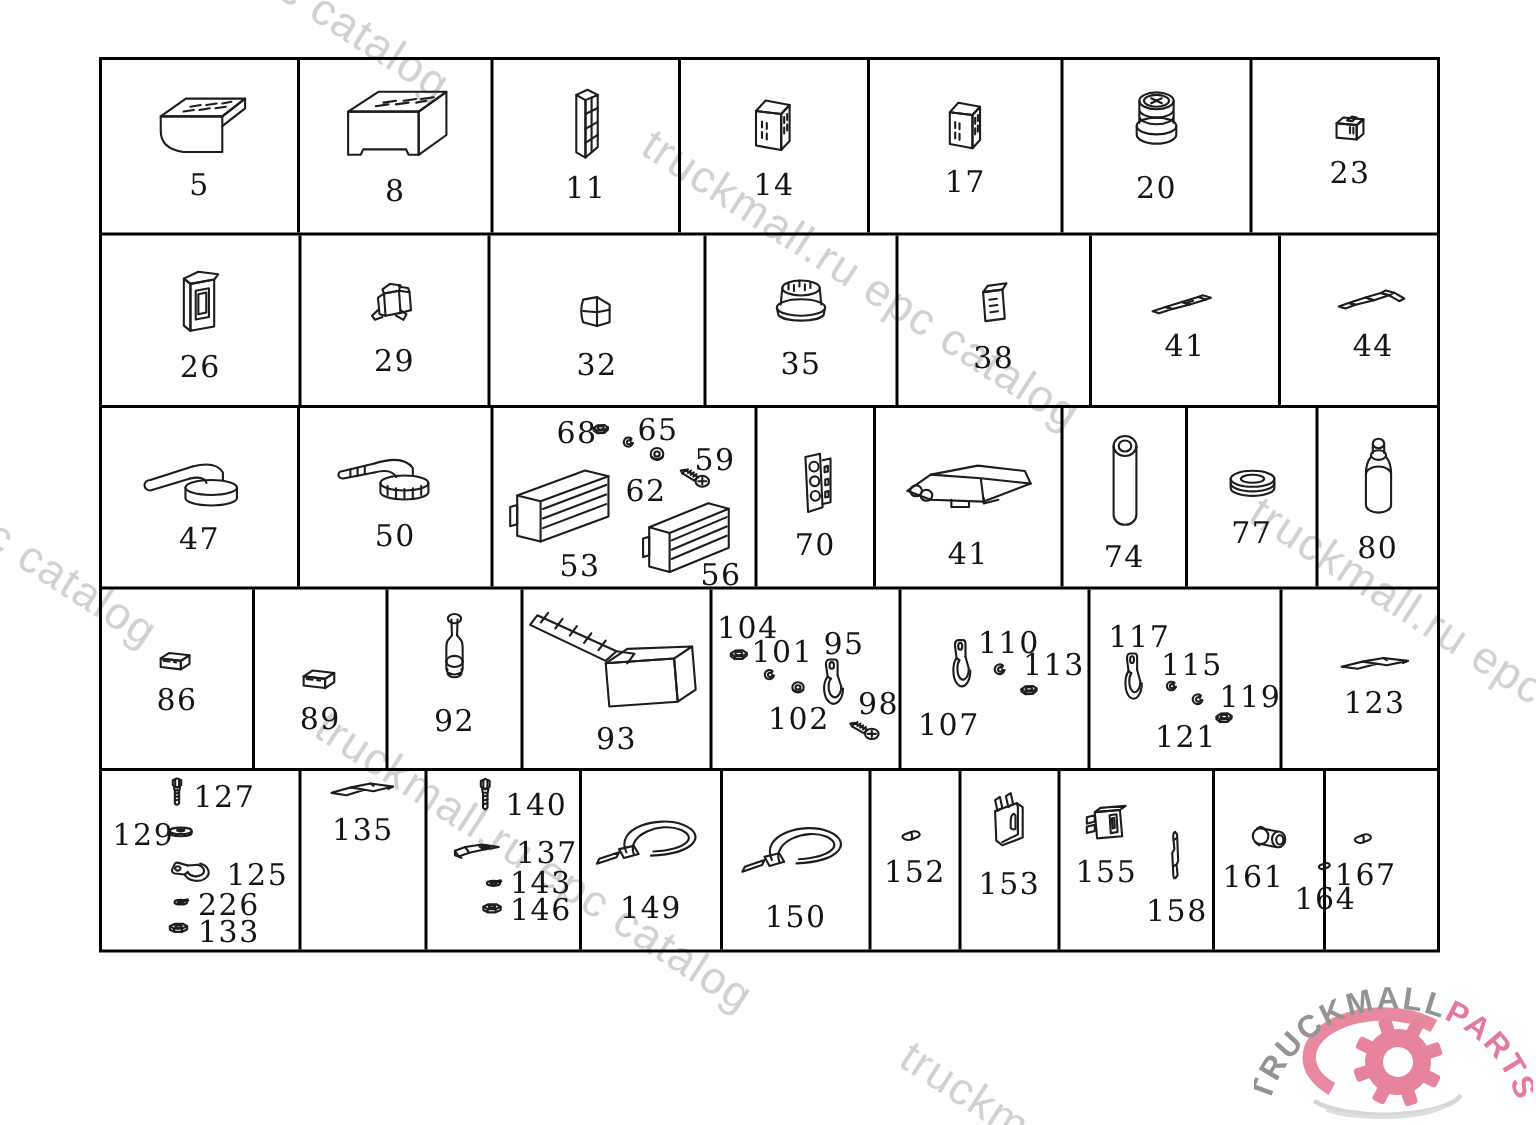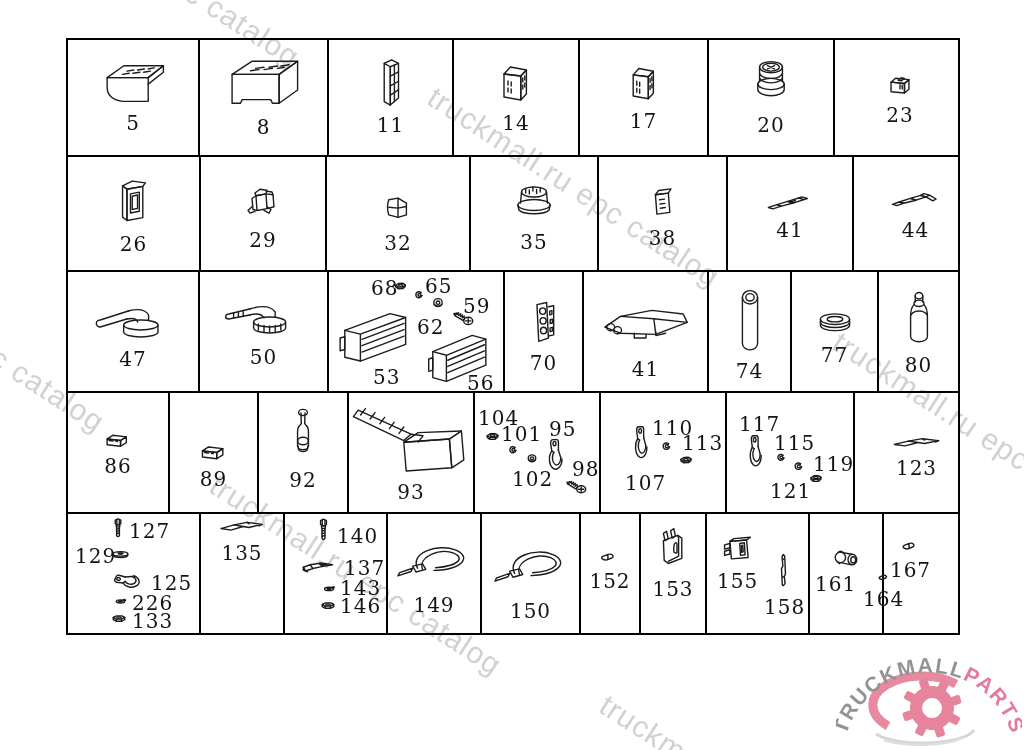--- a/index.html
+++ b/index.html
@@ -505,21 +505,21 @@
           </svg>
         <div class="num" style="left:97px;top:66px">98</div>
         <svg class="pic" style="left:87px;top:82px;width:30px;height:23px" viewBox="0 0 100 100" preserveAspectRatio="none">
             <use href="#sym-screw"></use>
           </svg>
       </div>
       <div class="cell g" style="width:126px">
         <svg class="pic" style="left:27px;top:31px;width:27px;height:46px" viewBox="0 0 100 100" preserveAspectRatio="none">
             <use href="#sym-clamp"></use>
           </svg>
-        <div class="num" style="left:24px;top:80px">107</div>
+        <div class="num" style="left:11px;top:80px">107</div>
         <div class="num" style="left:51px;top:25px">110</div>
         <svg class="pic" style="left:57px;top:46px;width:17px;height:17px" viewBox="0 0 100 100" preserveAspectRatio="none">
             <use href="#sym-cring"></use>
           </svg>
         <div class="num" style="left:81px;top:40px">113</div>
         <svg class="pic" style="left:76px;top:60px;width:18px;height:16px" viewBox="0 0 100 100" preserveAspectRatio="none">
             <use href="#sym-nut"></use>
           </svg>
       </div>
       <div class="cell g" style="width:128px">
@@ -632,21 +632,21 @@
       <div class="cell g" style="width:74px">
         <svg class="pic" style="left:20px;top:31px;width:40px;height:31px" viewBox="0 0 100 100" preserveAspectRatio="none">
             <use href="#sym-socket161"></use>
           </svg>
         <div class="num" style="left:5px;top:60px">161</div>
         <svg class="pic" style="left:65px;top:57px;width:19px;height:14px" viewBox="0 0 100 100" preserveAspectRatio="none">
             <use href="#sym-bulbS"></use>
           </svg>
         <div class="num" style="left:53px;top:75px">164</div>
       </div>
-      <div class="cell s" style="width:53px;padding-top:23px">
+      <div class="cell s" style="width:53px;padding-top:36px">
         <svg class="pic" style="width:28px;height:20px" viewBox="0 0 100 100" preserveAspectRatio="none">
             <use href="#sym-bulbS"></use>
           </svg>
         <div class="num">167</div>
       </div>
     </div>
   </div>
 
   <svg id="logo" width="186" height="100" viewBox="0 0 186 100">
     <defs>

